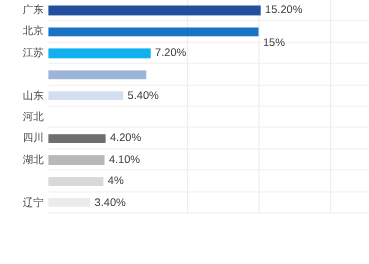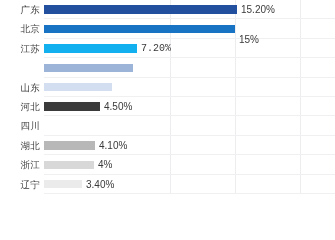--- a/index.html
+++ b/index.html
@@ -102,53 +102,53 @@
         <div class="cat-label">北京</div>
         <div class="bar-area">
           <div class="bar" style="width: 191px; background: rgb(24, 115, 196);"></div>
           <div class="val-label" style="left: 191px; margin-top: 11px;">15%</div>
         </div>
       </div>
       <div class="row" style="top: 38.8px;">
         <div class="cat-label">江苏</div>
         <div class="bar-area">
           <div class="bar" style="width: 93px; background: rgb(19, 176, 239);"></div>
-          <div class="val-label" style="left: 93px; font-family: Liberation Mono, monospace;">7.20%</div>
+          <div class="val-label" style="left: 93px;">7.20%</div>
         </div>
       </div>
       <div class="row" style="top: 58.2px;">
         <div class="bar-area">
           <div class="bar" style="width: 89px; background: rgb(156, 180, 216);"></div>
         </div>
       </div>
       <div class="row" style="top: 77.6px;">
         <div class="cat-label">山东</div>
         <div class="bar-area">
           <div class="bar" style="width: 68px; background: rgb(211, 223, 240);"></div>
+          <div class="val-label" style="left: 68px;">5.40%</div>
         </div>
       </div>
       <div class="row" style="top: 97px;">
         <div class="cat-label">河北</div>
-        <div class="bar-area">
-          <div class="bar" style="width: 56px; background: rgb(59, 59, 59);"></div>
-          <div class="val-label" style="left: 56px;">4.50%</div>
-        </div>
       </div>
       <div class="row" style="top: 116.4px;">
         <div class="cat-label">四川</div>
+        <div class="bar-area">
+          <div class="bar" style="width: 52px; background: rgb(110, 110, 110);"></div>
+          <div class="val-label" style="left: 52px;">4.20%</div>
+        </div>
       </div>
       <div class="row" style="top: 135.8px;">
         <div class="cat-label">湖北</div>
         <div class="bar-area">
           <div class="bar" style="width: 51px; background: rgb(184, 184, 184);"></div>
           <div class="val-label" style="left: 51px; text-align: right;">4.10%</div>
         </div>
       </div>
       <div class="row" style="top: 155.2px;">
-        <div class="cat-label">浙江</div>
         <div class="bar-area">
           <div class="bar" style="width: 50px; background: rgb(216, 216, 216);"></div>
           <div class="val-label" style="left: 50px;">4%</div>
         </div>
       </div>
       <div class="row" style="top: 174.6px;">
         <div class="cat-label">辽宁</div>
         <div class="bar-area">
           <div class="bar" style="width: 38px; background: rgb(235, 235, 235);"></div>
           <div class="val-label" style="left: 38px;">3.40%</div>

